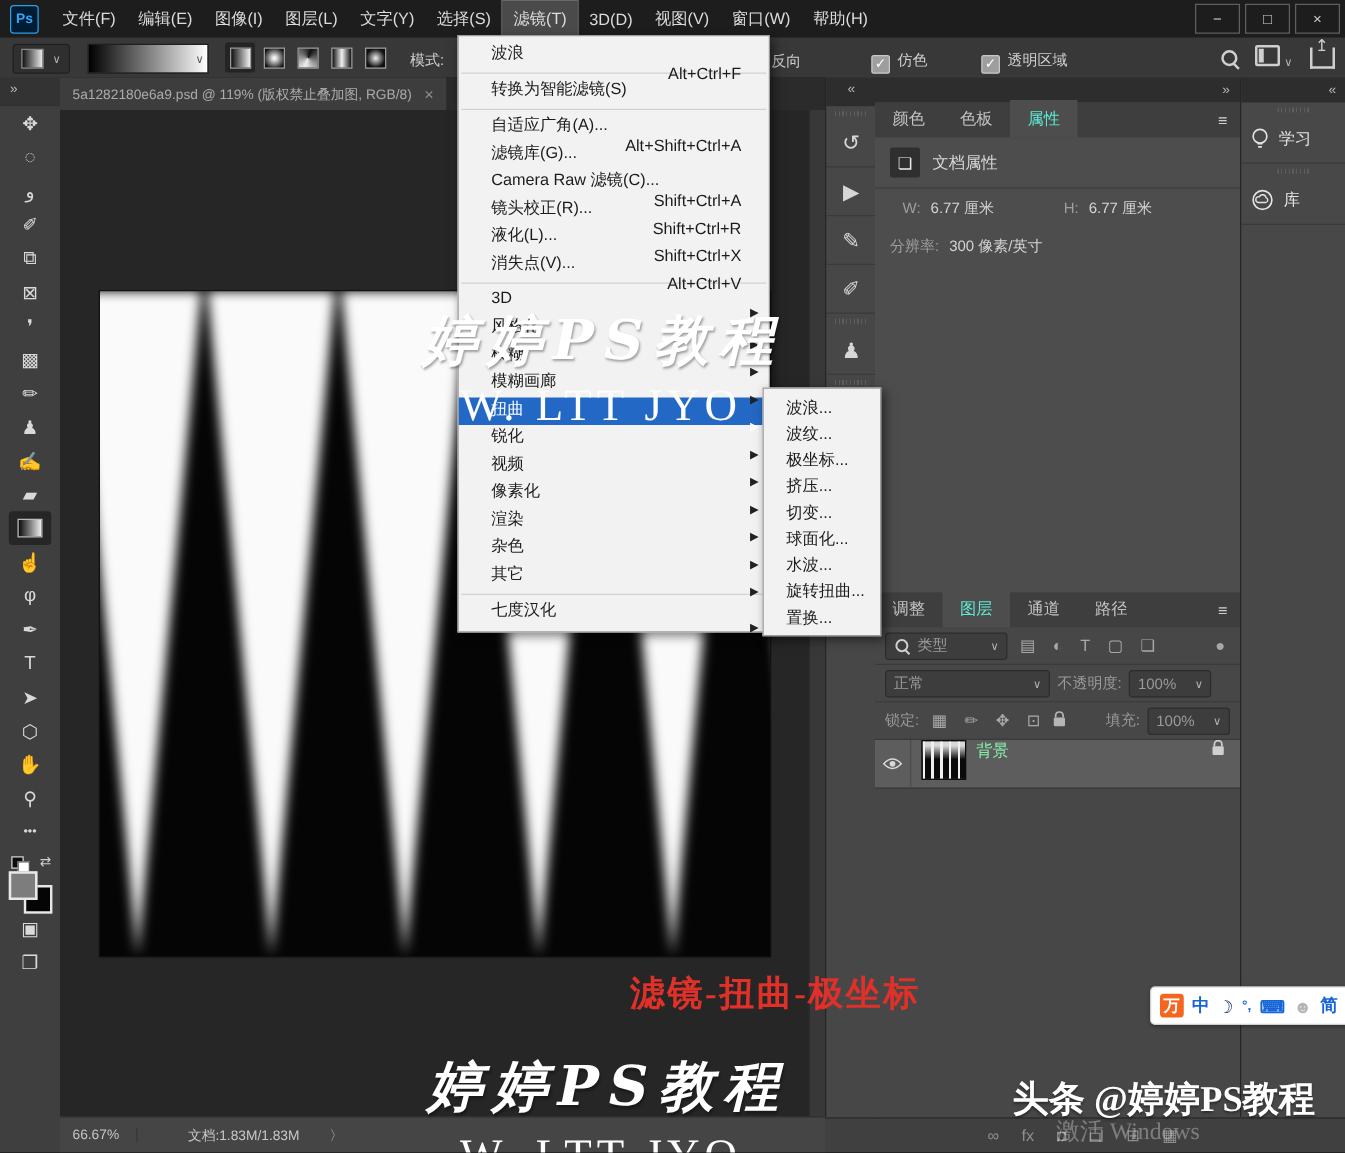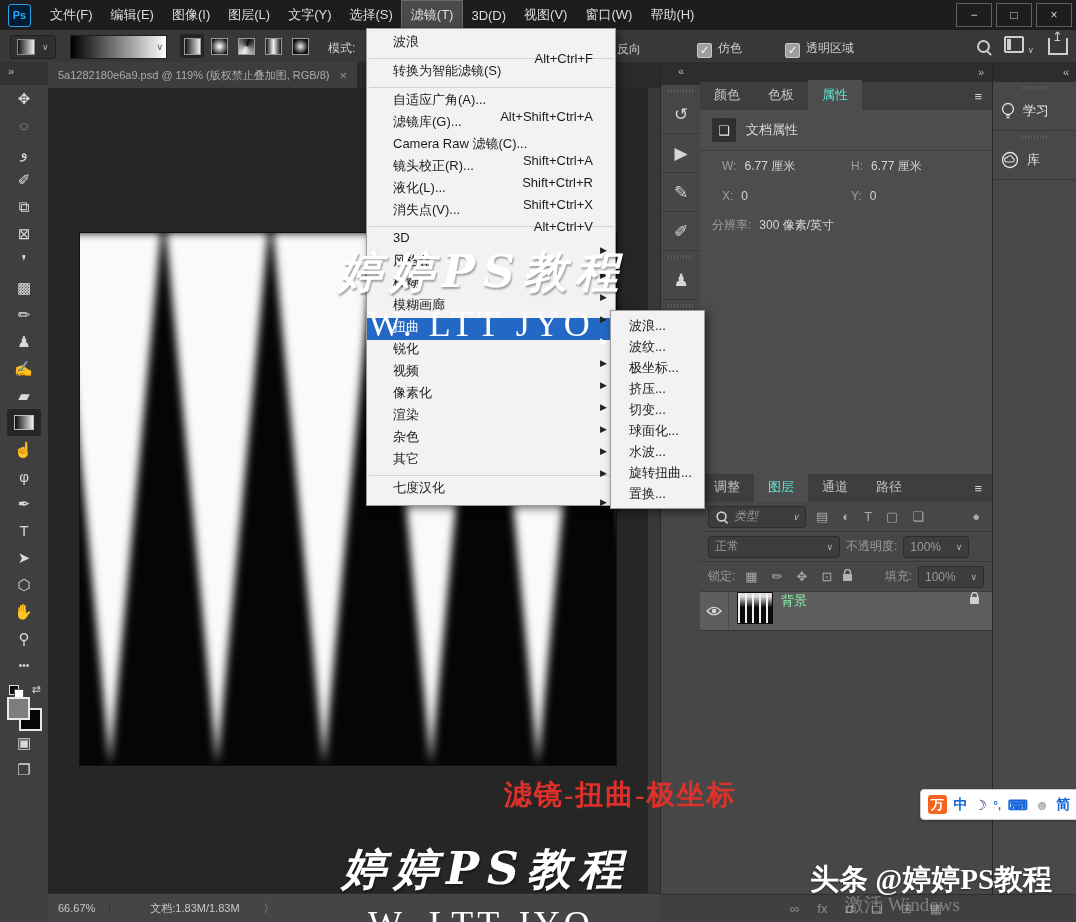--- a/index.html
+++ b/index.html
@@ -408,39 +408,35 @@
     </div>
     <div class="pbody" style="height:364px;">
       <div class="docprop">
         <span class="dpicon">❏</span>
         <span>文档属性</span>
       </div>
       <div class="frow">
         <span class="fpair"><span class="flab">W:</span><span class="fval">6.77 厘米</span></span>
         <span class="fpair"><span class="flab">H:</span><span class="fval">6.77 厘米</span></span>
       </div>
-      <div class="frow">
-        <span class="fpair"><span class="flab">X:</span><span class="fval">0</span></span>
-        <span class="fpair"><span class="flab">Y:</span><span class="fval">0</span></span>
-      </div>
       <div class="frow" style="padding-left:12px;">
         <span class="flab">分辨率:</span>
         <span class="fval">300 像素/英寸</span>
       </div>
     </div>
 
     <div class="ptabs">
       <span class="ptab">调整</span>
       <span class="ptab active">图层</span>
       <span class="ptab">通道</span>
       <span class="ptab">路径</span>
       <span class="pmenu">≡</span>
     </div>
     <div class="lrow">
-      <span class="ddbox" style="width:84px;font-style:italic;">
+      <span class="ddbox" style="width:84px;">
         <span class="mag" style="transform:scale(.8);"></span>
         <span>类型</span>
         <span class="chv" style="margin-left:auto;">∨</span>
       </span>
       <span class="fico">▤</span>
       <span class="fico">◐</span>
       <span class="fico">T</span>
       <span class="fico">▢</span>
       <span class="fico">❏</span>
       <span class="fico" style="margin-left:auto;">●</span>

